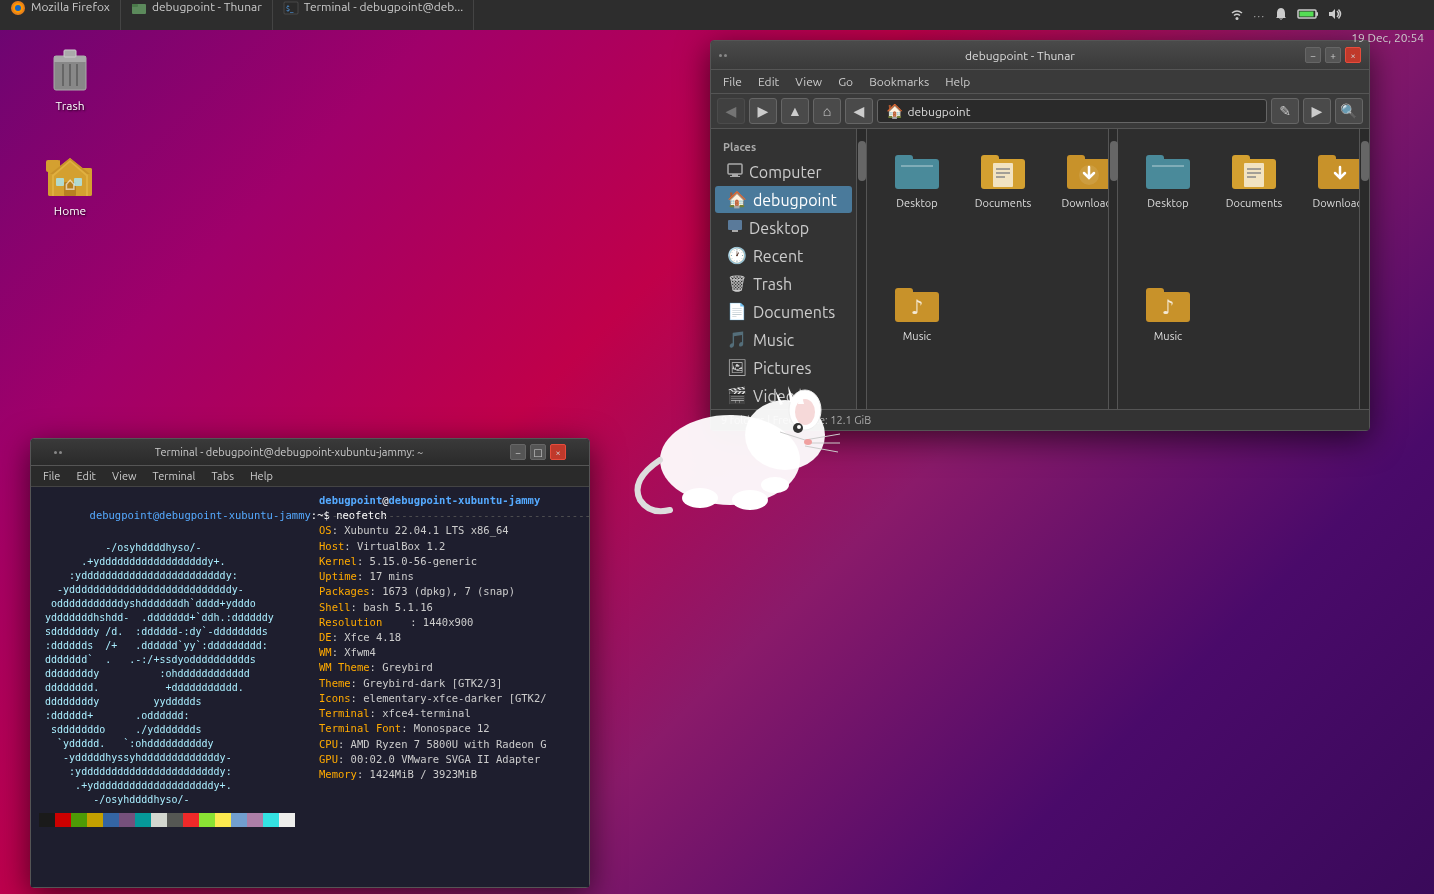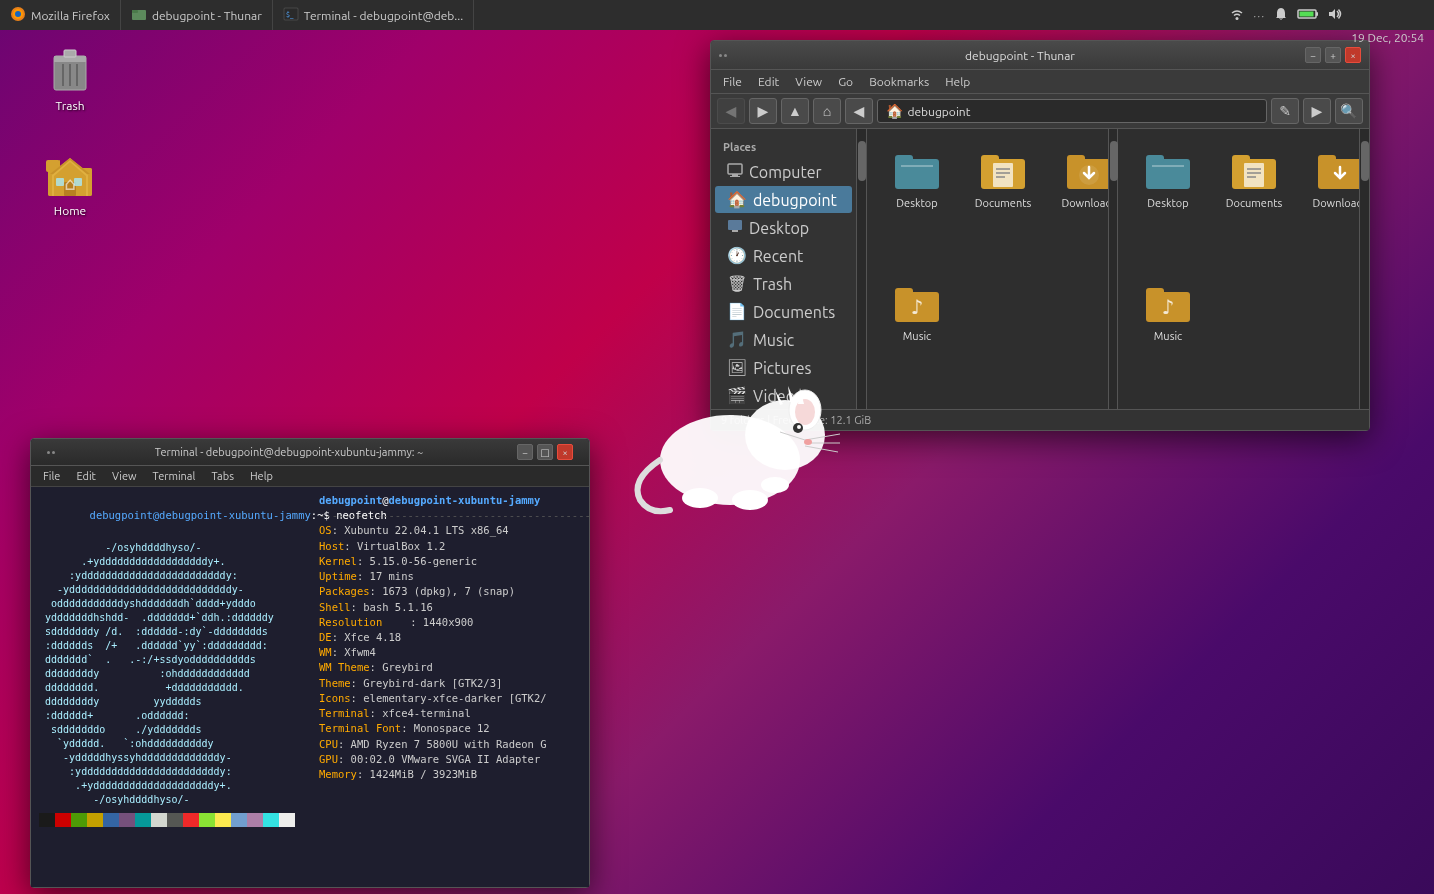--- a/index.html
+++ b/index.html
@@ -22,21 +22,21 @@
       align-items: center;
       z-index: 1000;
     }
     .taskbar-left {
       display: flex;
       align-items: center;
       gap: 0;
     }
     .taskbar-item {
       display: flex;
-      align-items: center;
+      align-items: flex-start;
       gap: 5px;
       padding: 0 10px;
       height: 30px;
       color: #ccc;
       font-size: 12px;
       cursor: pointer;
       border-right: 1px solid #444;
     }
     .taskbar-right {
       margin-left: auto;
@@ -247,21 +247,21 @@
       top: 438px;
       left: 30px;
       width: 560px;
       background: #1a1a2e;
       border: 1px solid #555;
       border-radius: 4px;
       box-shadow: 0 8px 32px rgba(0,0,0,0.6);
     }
     .terminal-titlebar {
       background: linear-gradient(to bottom, #3a3a3a, #2a2a2a);
-      padding: 5px 16px;
+      padding: 5px 23px;
       display: flex;
       align-items: center;
       border-radius: 4px 4px 0 0;
       border-bottom: 1px solid #555;
     }
     .terminal-title {
       flex: 1;
       text-align: center;
       color: #ccc;
       font-size: 11px;

